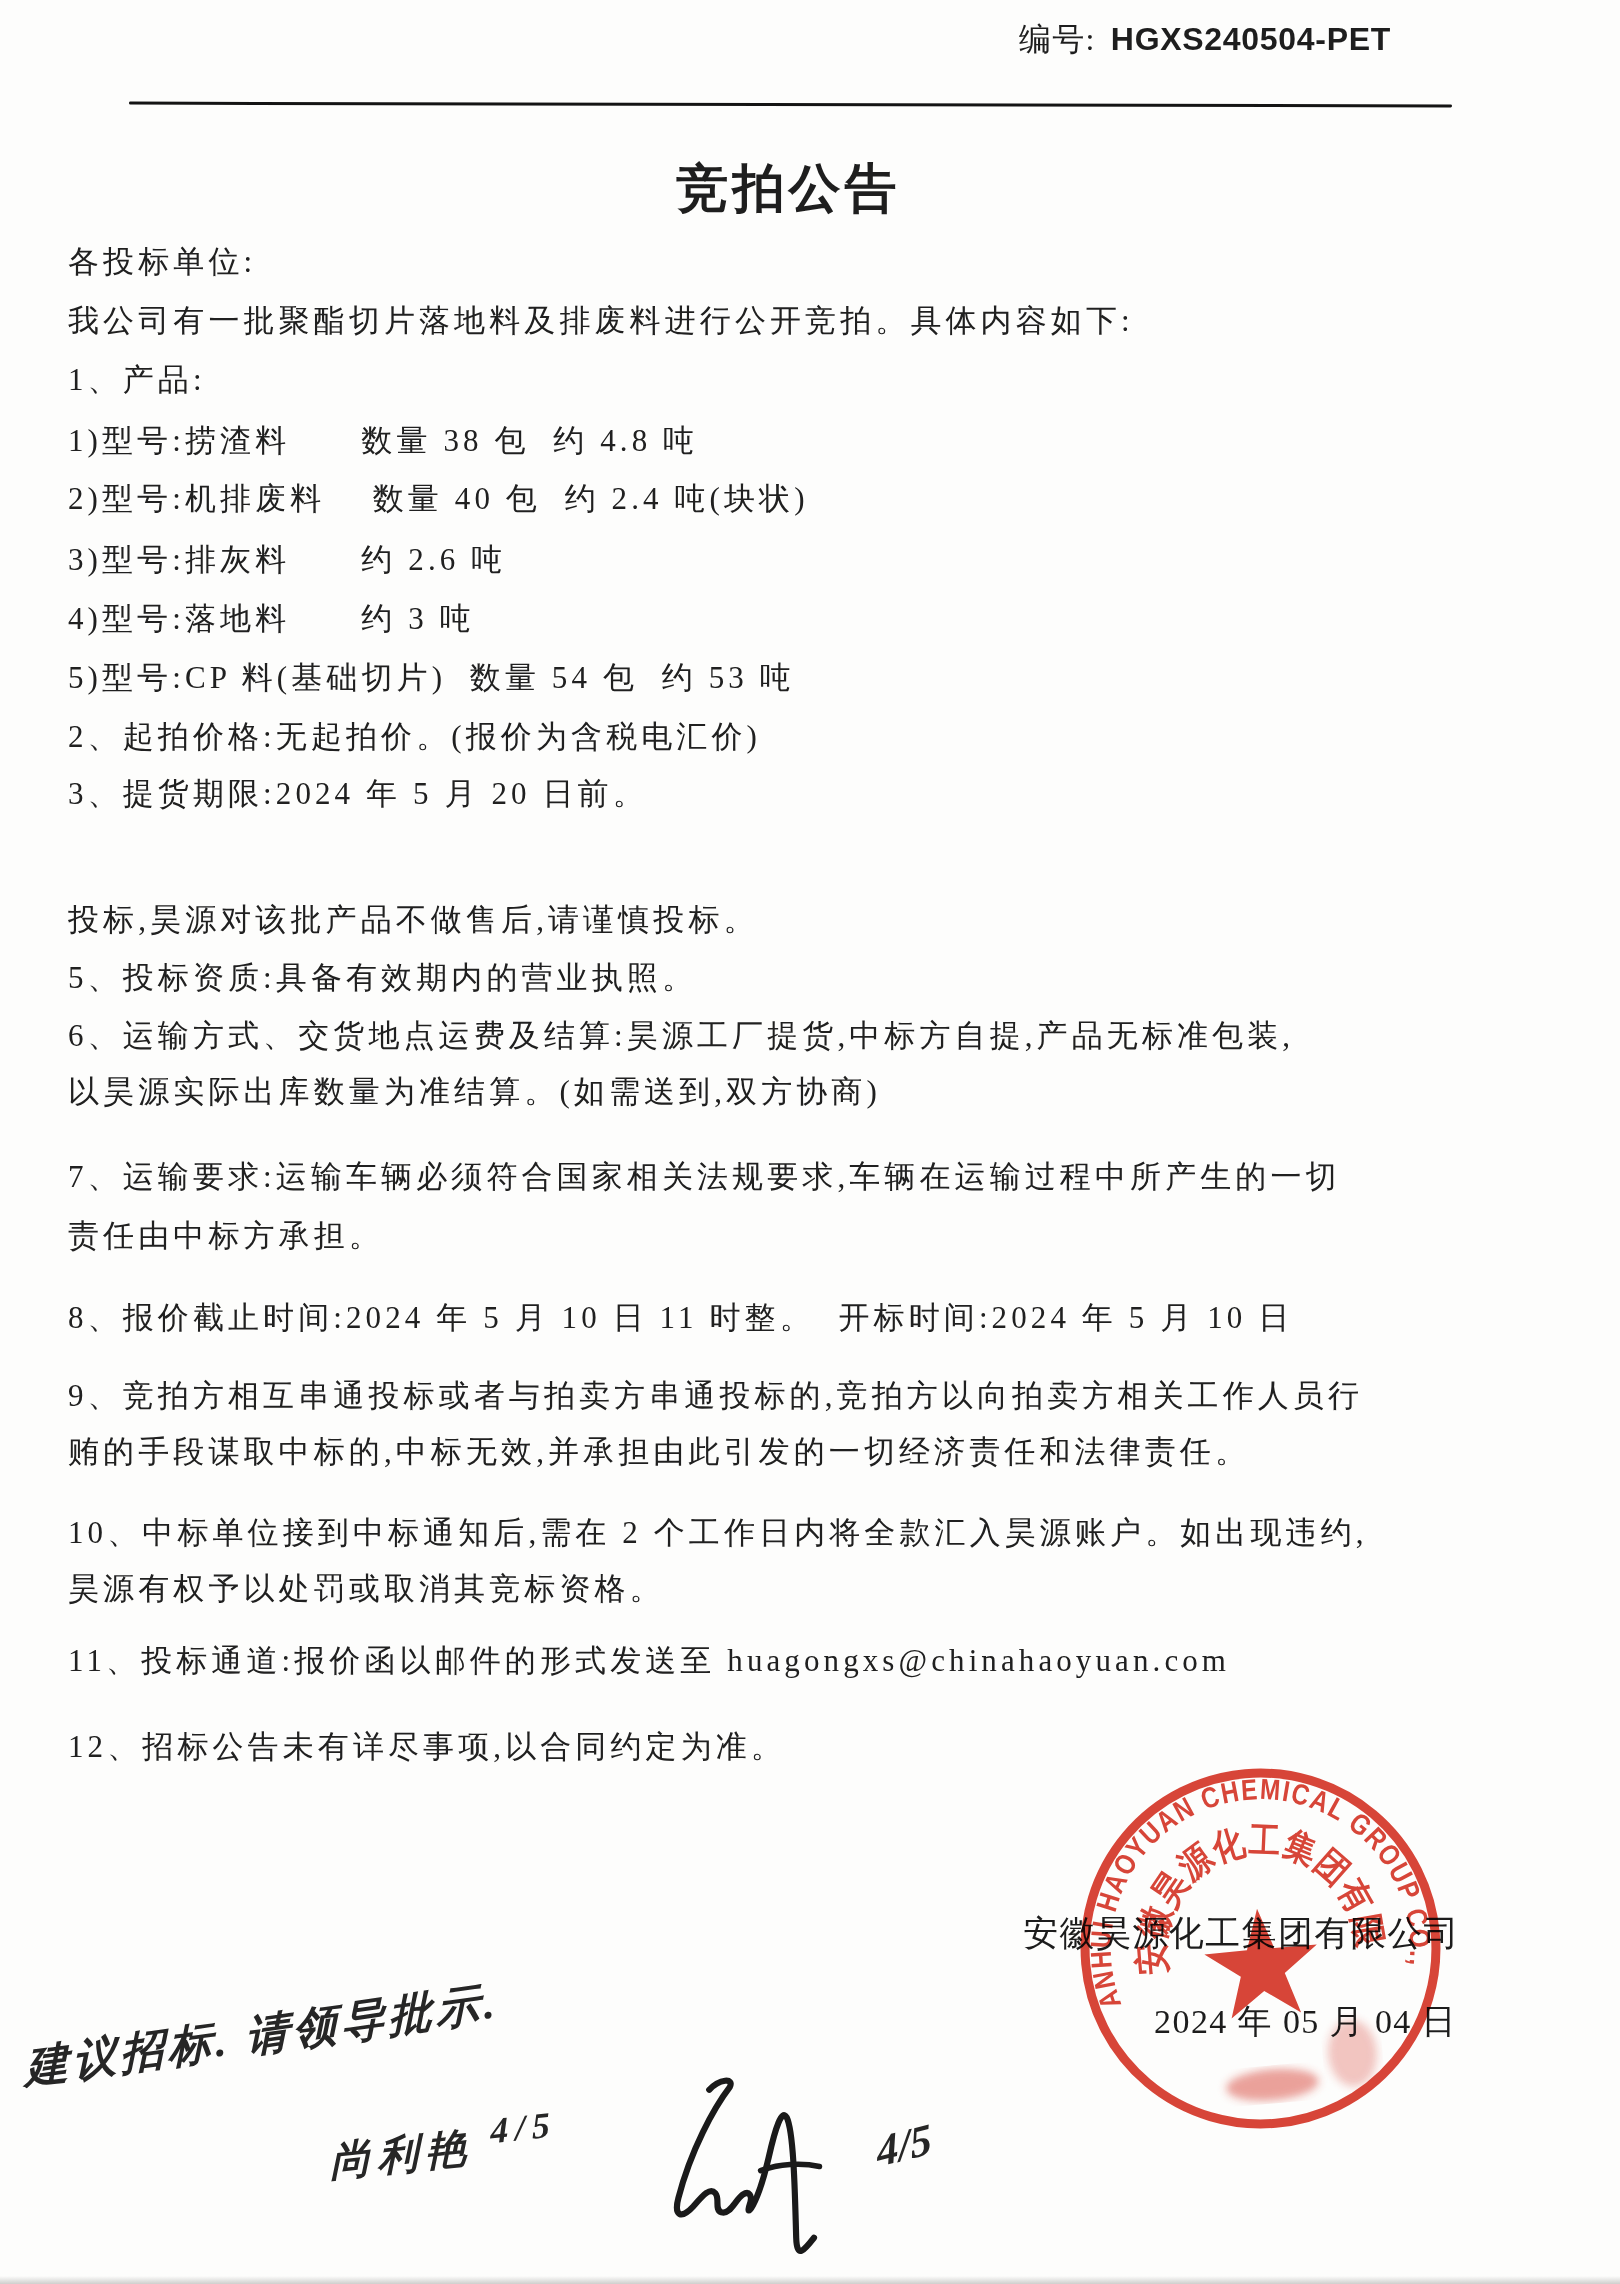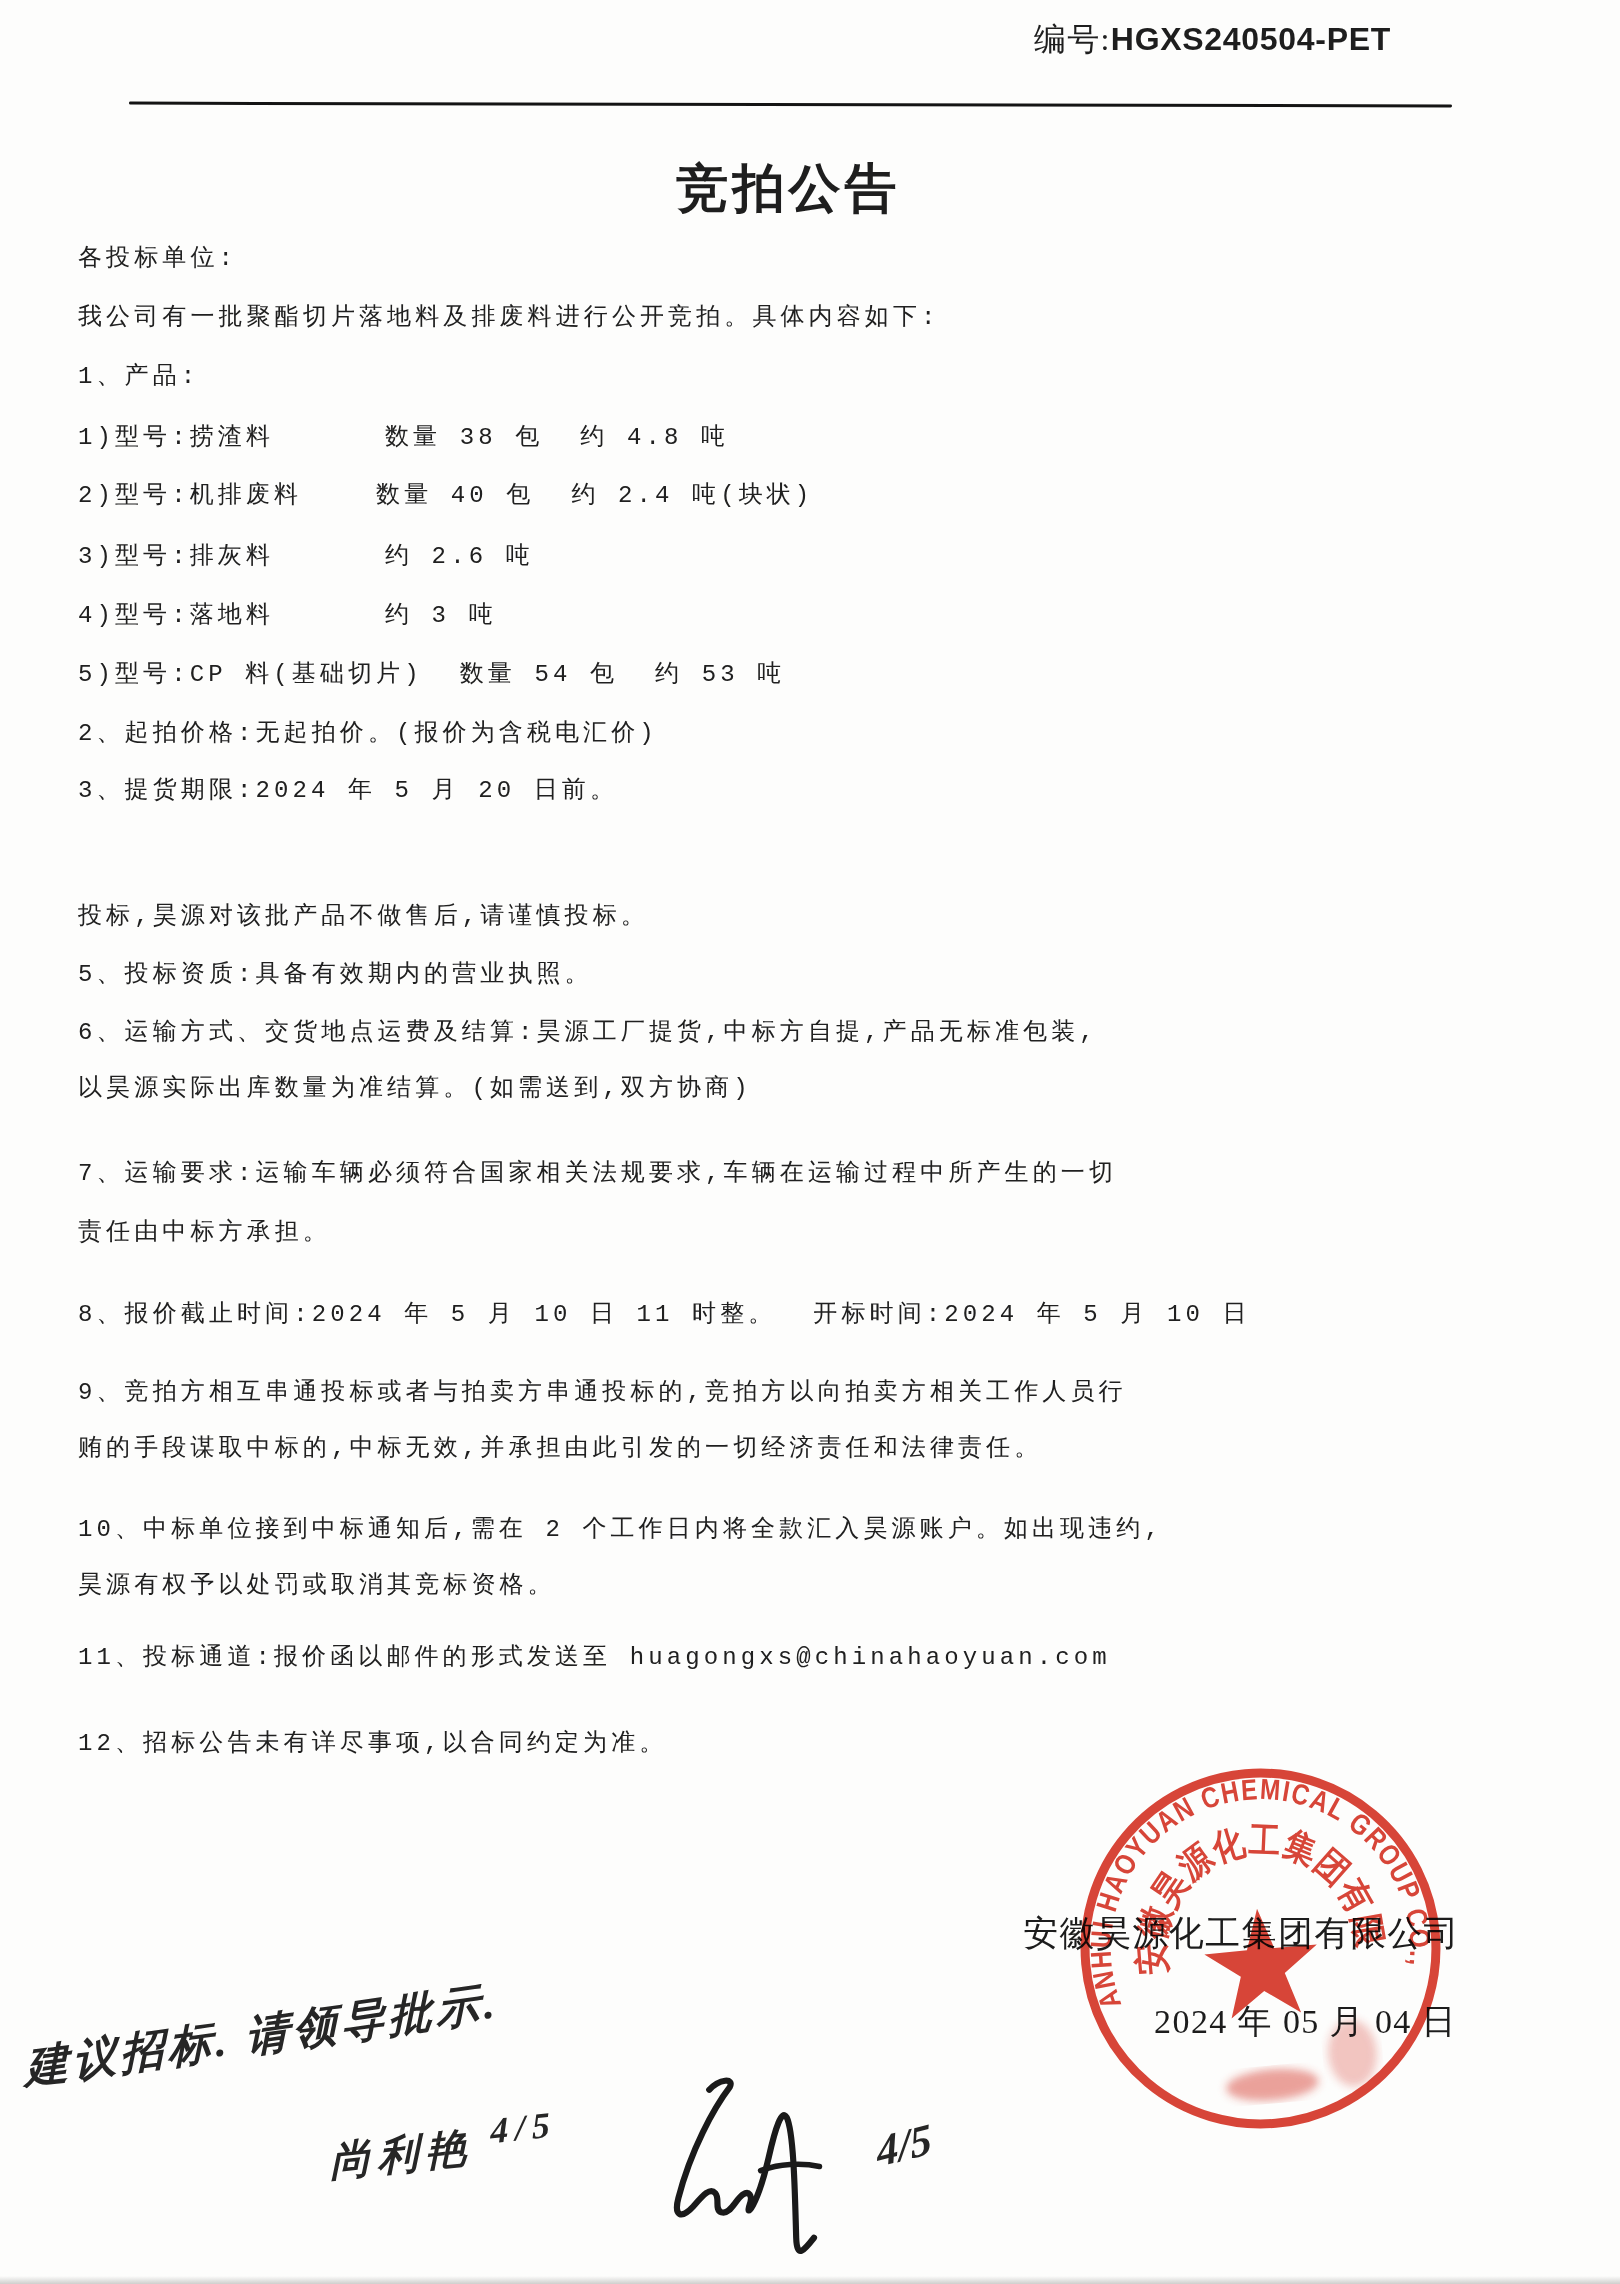--- a/index.html
+++ b/index.html
@@ -13,35 +13,35 @@
     overflow:hidden;
   }
   
   .docno{
     position:absolute;top:18px;right:229px;
     font-size:32px;letter-spacing:1.4px;white-space:pre;
   }
   .docno .label{font-weight:normal;}
   .docno .code{
     font-family:"Liberation Sans","DejaVu Sans",sans-serif;
-    font-weight:bold;font-size:32px;letter-spacing:0.7px;
+    font-weight:bold;font-size:32px;margin-left:15px;letter-spacing:0.7px;
   }
   .rule{
     position:absolute;left:129px;top:103px;width:1323px;height:2.7px;
     background:#141414;border-radius:1.4px;transform:rotate(0.12deg);
   }
   .title{
     position:absolute;top:154px;left:0;width:100%;
     padding-right:99px;box-sizing:border-box;
     text-align:center;font-size:52px;font-weight:bold;letter-spacing:4.1px;margin-left:28px;
   }
   
   .line{
-    position:absolute;left:78px;
-    font-size:24px;letter-spacing:4.1px;white-space:pre;color:#202020;font-family:Liberation Mono, monospace;
+    position:absolute;left:68px;
+    font-size:31px;letter-spacing:4.1px;white-space:pre;color:#202020;
   }
   
   .company{
     position:absolute;top:1910px;right:160px;
     font-size:35px;letter-spacing:1.4px;color:#1c1c1c;z-index:2;
   }
   .date{
     position:absolute;top:1999px;right:163px;
     font-size:34px;letter-spacing:1.4px;white-space:pre;color:#1c1c1c;z-index:2;
   }

